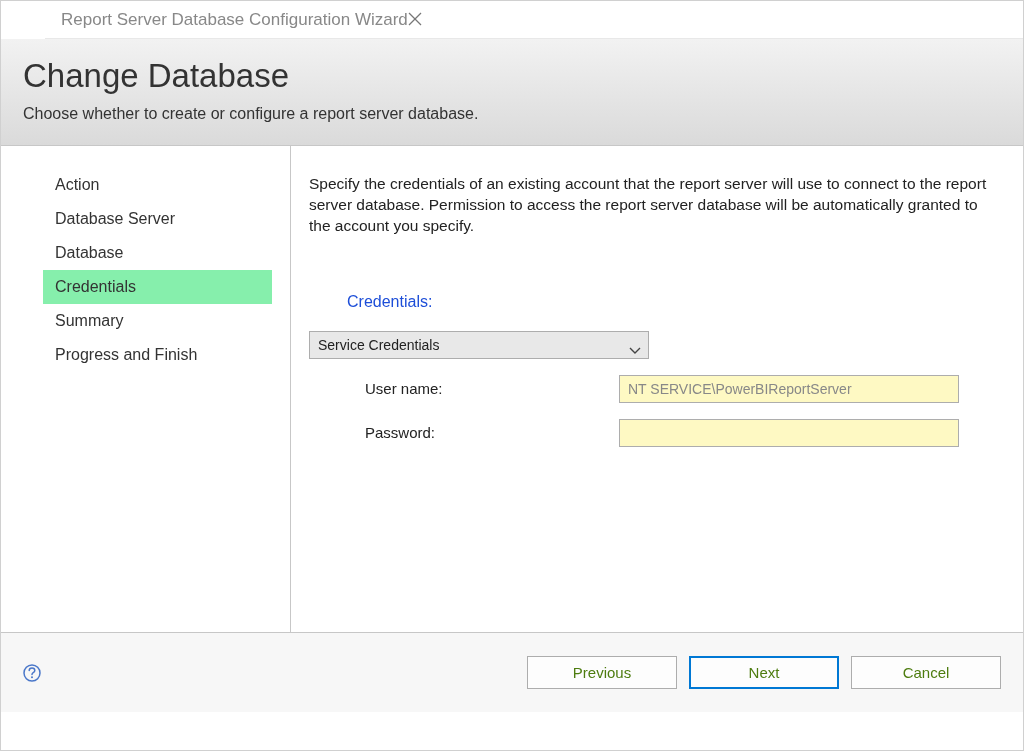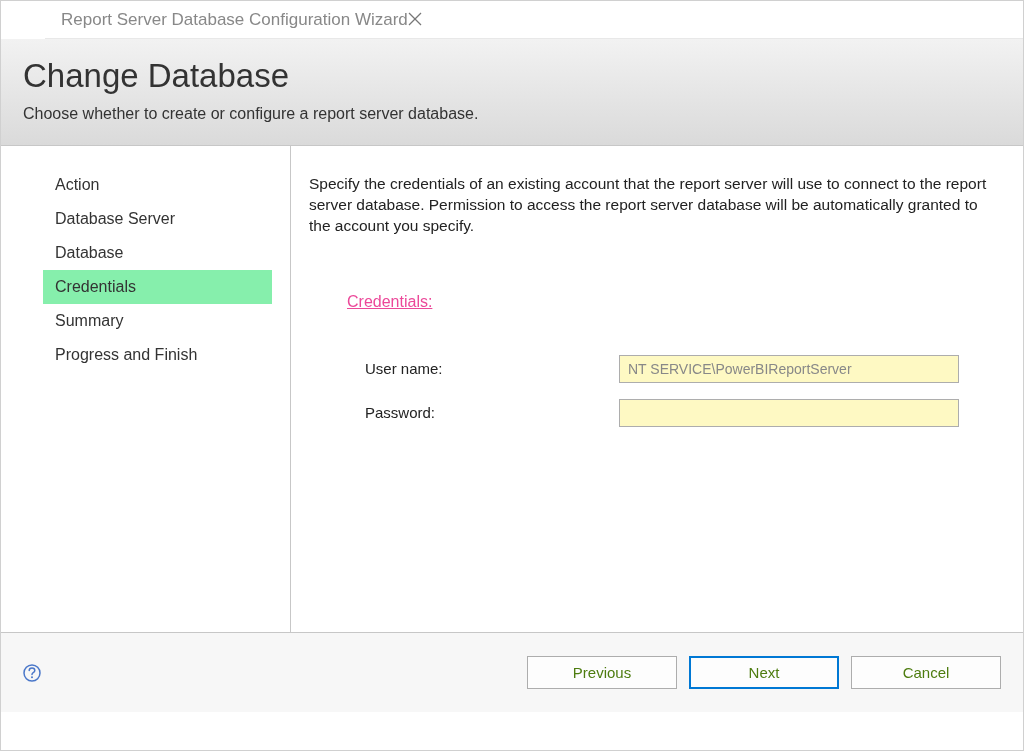--- a/index.html
+++ b/index.html
@@ -88,24 +88,23 @@
       color: #222;
     }
     
     .content-description {
       line-height: 1.35;
       margin-bottom: 56px;
     }
     
     .section-label {
       margin-left: 38px;
-      margin-bottom: 28px;
+      margin-bottom: 20px;
       font-size: 16px;
-      color: #ec4899;
-      text-decoration: underline;
+      color: #1d4ed8;
     }
     
     .form-row {
       display: flex;
       align-items: center;
       margin-bottom: 16px;
     }
     
     .form-label {
       width: 310px;
@@ -239,20 +238,30 @@
       <span>Progress and Finish</span>
     </div>
   </div>
 
   <div class="content">
     <div class="content-description">Specify the credentials of an existing account that the report server will use to connect to the report server database.  Permission to access the report server database will be automatically granted to the account you specify.</div>
 
     <div class="section-label">Credentials:</div>
 
     <div class="form-row">
+      <div class="form-control select-wrapper">
+        <select class="select">
+          <option>Service Credentials</option>
+        </select>
+        <span class="select-chevron">
+          <svg width="12" height="8" viewBox="0 0 12 8">
+            <polyline points="1,1 6,6 11,1" fill="none" stroke="#444" stroke-width="1.4"></polyline>
+          </svg>
+        </span>
+      </div>
     </div>
 
     <div class="form-row">
       <div class="form-label">User name:</div>
       <div class="form-control">
         <input type="text" class="text-input" disabled="" value="NT SERVICE\PowerBIReportServer" style="">
       </div>
     </div>
 
     <div class="form-row">

